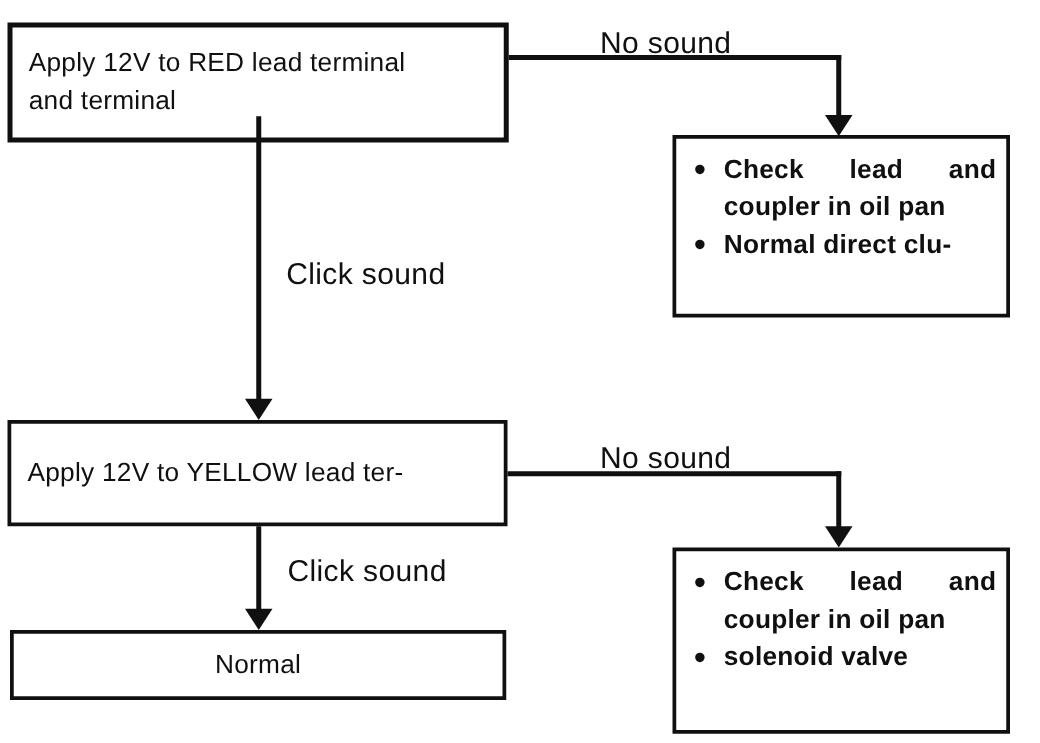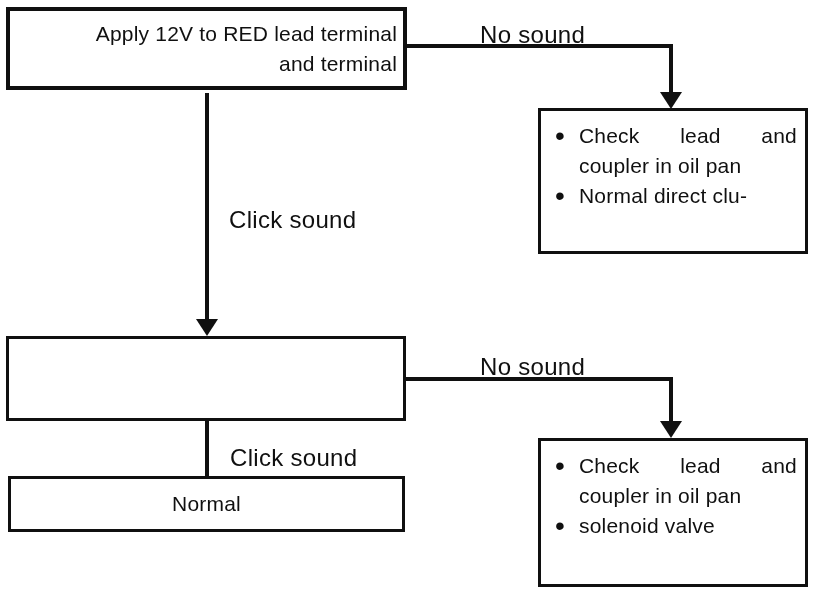--- a/index.html
+++ b/index.html
@@ -24,38 +24,38 @@
     background: var(--paper);
     border: 3px solid var(--ink);
     display: flex;
     flex-direction: column;
     justify-content: center;
     font-size: 21px;
     line-height: 30px;
     letter-spacing: 0.2px;
   }
   .step-box { padding-left: 13px; padding-right: 6px; border-width: 4px; }
-  .step1 { left: 6px; top: 7px; width: 401px; height: 83px; align-items: flex-end; }
+  .step1 { left: 6px; top: 18px; width: 401px; height: 96px; }
   .step2 { left: 6px; top: 336px; width: 400px; height: 85px; border-width: 3px; }
   .normal-box {
-    left: 8px; top: 476px; width: 397px; height: 56px;
+    left: 8px; top: 504px; width: 397px; height: 56px;
     align-items: center; justify-content: center; padding: 0;
   }
   .result-box {
     padding: 10px 8px 8px 14px;
     justify-content: flex-start;
   }
   .result1 { left: 538px; top: 108px; width: 270px; height: 146px; }
   .result2 { left: 538px; top: 438px; width: 270px; height: 149px; }
   .bullet-item { display: flex; }
   .bullet-glyph {
     flex: none; width: 24px;
     font-size: 28px; line-height: 30px;
   }
-  .bullet-lines { flex: 1; }
+  .bullet-lines { flex: 1; font-weight: bold; }
   .bline { display: block; }
   .bline.just { text-align: justify; text-align-last: justify; }
   .conn {
     position: absolute;
     background: var(--ink);
   }
   .arrow-down {
     position: absolute;
     width: 0; height: 0;
     border-left: 11px solid transparent;
@@ -99,20 +99,21 @@
         <span class="bline">Normal direct clu-</span>
       </span>
     </div>
   </div>
 
   <div class="conn" style="left:205px; top:93px; width:4px; height:227px;"></div>
   <div class="arrow-down" style="left:196px; top:319px;"></div>
   <div class="flow-label" style="left:229px; top:206px;">Click sound</div>
 
   <div class="box step-box step2">
+    <span class="bline">Apply 12V to YELLOW lead ter-</span>
   </div>
 
   <div class="flow-label" style="left:480px; top:353px;">No sound</div>
   <div class="conn" style="left:406px; top:377px; width:267px; height:4px;"></div>
   <div class="conn" style="left:669px; top:377px; width:4px; height:45px;"></div>
   <div class="arrow-down" style="left:660px; top:421px;"></div>
 
   <div class="box result-box result2">
     <div class="bullet-item">
       <span class="bullet-glyph">•</span>

